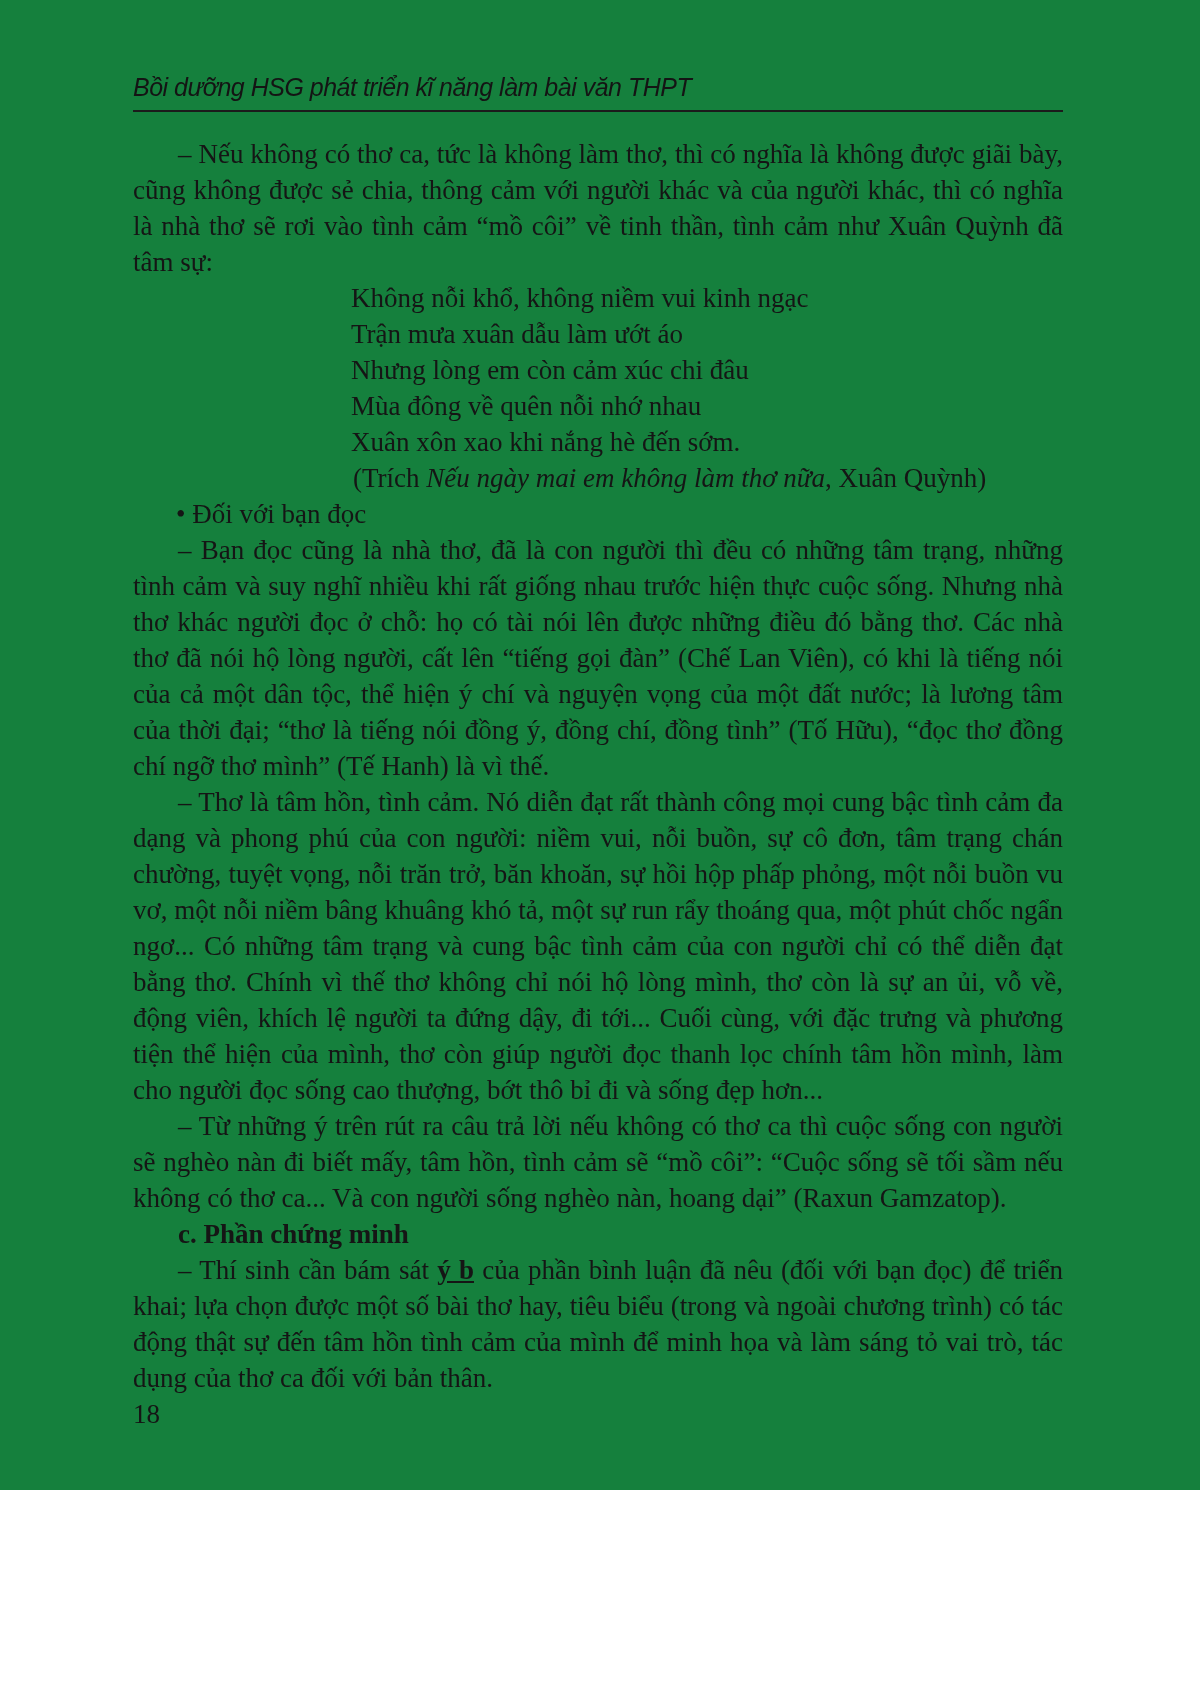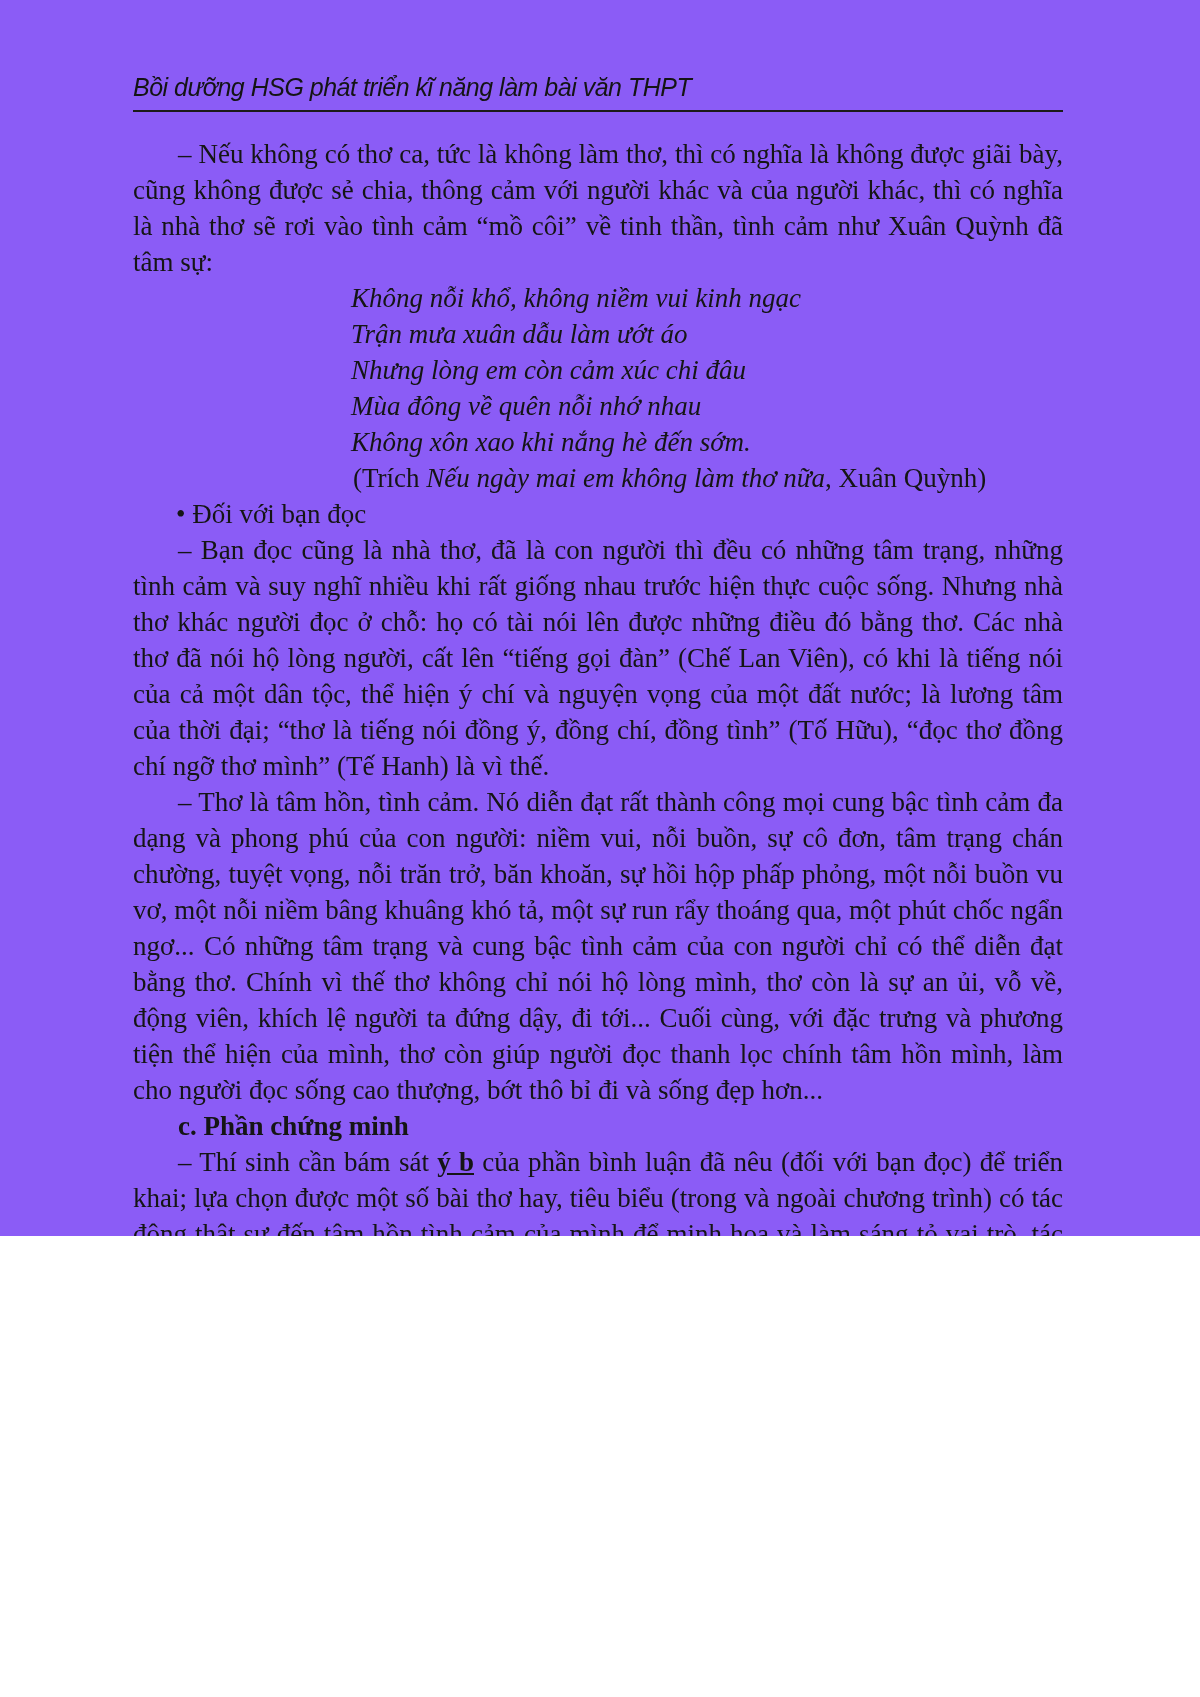--- a/index.html
+++ b/index.html
@@ -4,22 +4,22 @@
 <title>Scanned book page</title>
 <style>
   html, body {
     margin: 0;
     padding: 0;
     background: #ffffff;
   }
   .page {
     position: relative;
     width: 1200px;
-    height: 1236px;
-    background: #8b5cf6;
+    height: 1490px;
+    background: #15803d;
     overflow: hidden;
     color: #161616;
   }
   .content {
     position: absolute;
     left: 133px;
     top: 72px;
     width: 930px;
   }
   
@@ -46,21 +46,20 @@
     font-size: 27px;
     line-height: 36px;
     text-align: justify;
     color: #151515;
   }
   .body-text p { margin: 0; }
   .para   { text-indent: 45px; }
   .bullet { text-indent: 43px; text-align: left; }
   .poem-line {
     padding-left: 218px;
-    font-style: italic;
     text-align: left;
   }
   .attribution {
     padding-left: 220px;
     text-align: left;
   }
   .attribution .book-title { font-style: italic; }
   .heading-c {
     text-indent: 45px;
     font-weight: bold;
@@ -85,32 +84,33 @@
 
     <main class="body-text">
 
       <p class="para">– Nếu không có thơ ca, tức là không làm thơ, thì có nghĩa là không được giãi bày, cũng không được sẻ chia, thông cảm với người khác và của người khác, thì có nghĩa là nhà thơ sẽ rơi vào tình cảm “mồ côi” về tinh thần, tình cảm như Xuân Quỳnh đã tâm sự:</p>
 
       <div class="poem">
         <div class="poem-line">Không nỗi khổ, không niềm vui kinh ngạc</div>
         <div class="poem-line">Trận mưa xuân dẫu làm ướt áo</div>
         <div class="poem-line">Nhưng lòng em còn cảm xúc chi đâu</div>
         <div class="poem-line">Mùa đông về quên nỗi nhớ nhau</div>
-        <div class="poem-line">Không xôn xao khi nắng hè đến sớm.</div>
+        <div class="poem-line">Xuân xôn xao khi nắng hè đến sớm.</div>
       </div>
 
       <div class="attribution"><span>(Trích </span><span class="book-title">Nếu ngày mai em không làm thơ nữa</span><span>, Xuân Quỳnh)</span></div>
 
       <p class="bullet">• Đối với bạn đọc</p>
 
 
       <p class="para">– Bạn đọc cũng là nhà thơ, đã là con người thì đều có những tâm trạng, những tình cảm và suy nghĩ nhiều khi rất giống nhau trước hiện thực cuộc sống. Nhưng nhà thơ khác người đọc ở chỗ: họ có tài nói lên được những điều đó bằng thơ. Các nhà thơ đã nói hộ lòng người, cất lên “tiếng gọi đàn” (Chế Lan Viên), có khi là tiếng nói của cả một dân tộc, thể hiện ý chí và nguyện vọng của một đất nước; là lương tâm của thời đại; “thơ là tiếng nói đồng ý, đồng chí, đồng tình” (Tố Hữu), “đọc thơ đồng chí ngỡ thơ mình” (Tế Hanh) là vì thế.</p>
 
       <p class="para">– Thơ là tâm hồn, tình cảm. Nó diễn đạt rất thành công mọi cung bậc tình cảm đa dạng và phong phú của con người: niềm vui, nỗi buồn, sự cô đơn, tâm trạng chán chường, tuyệt vọng, nỗi trăn trở, băn khoăn, sự hồi hộp phấp phỏng, một nỗi buồn vu vơ, một nỗi niềm bâng khuâng khó tả, một sự run rẩy thoáng qua, một phút chốc ngẩn ngơ... Có những tâm trạng và cung bậc tình cảm của con người chỉ có thể diễn đạt bằng thơ. Chính vì thế thơ không chỉ nói hộ lòng mình, thơ còn là sự an ủi, vỗ về, động viên, khích lệ người ta đứng dậy, đi tới... Cuối cùng, với đặc trưng và phương tiện thể hiện của mình, thơ còn giúp người đọc thanh lọc chính tâm hồn mình, làm cho người đọc sống cao thượng, bớt thô bỉ đi và sống đẹp hơn...</p>
 
+      <p class="para">– Từ những ý trên rút ra câu trả lời nếu không có thơ ca thì cuộc sống con người sẽ nghèo nàn đi biết mấy, tâm hồn, tình cảm sẽ “mồ côi”: “Cuộc sống sẽ tối sầm nếu không có thơ ca... Và con người sống nghèo nàn, hoang dại” (Raxun Gamzatop).</p>
 
       <p class="heading-c">c. Phần chứng minh</p>
 
       <p class="para"><span>– Thí sinh cần bám sát </span><span class="bold-run">ý b</span><span> của phần bình luận đã nêu (đối với bạn đọc) để triển khai; lựa chọn được một số bài thơ hay, tiêu biểu (trong và ngoài chương trình) có tác động thật sự đến tâm hồn tình cảm của mình để minh họa và làm sáng tỏ vai trò, tác dụng của thơ ca đối với bản thân.</span></p>
 
       <p class="page-number">18</p>
 
     </main>
   </div>
 </div>

